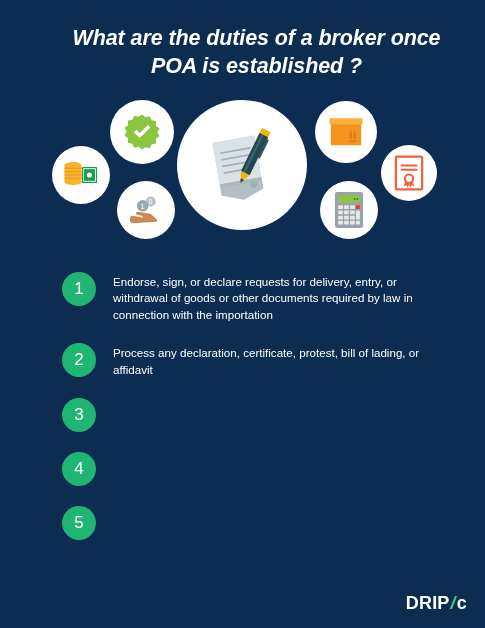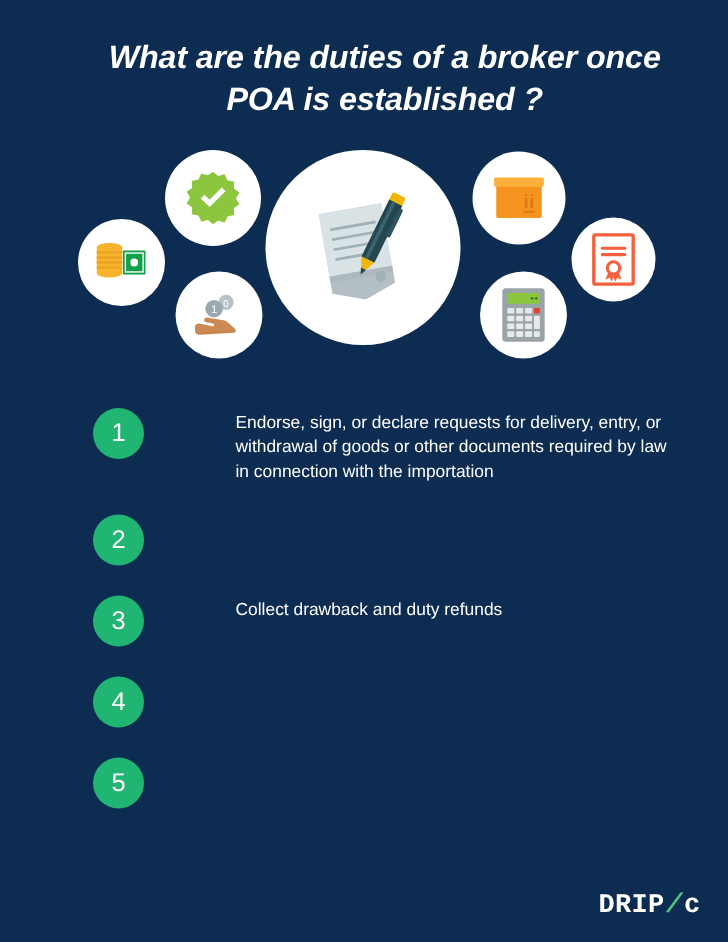--- a/index.html
+++ b/index.html
@@ -79,34 +79,32 @@
     font-weight: normal;
     margin-right: 17px;
     margin-top: 1px;
   }
   .item-text {
     color: #ffffff;
     font-size: 11.6px;
     line-height: 1.42;
     padding-top: 3px;
     max-width: 318px;
-    margin-left: 44px;
   }
 
   
   .logo {
     position: absolute;
     right: 18px;
     bottom: 14px;
     display: flex;
     align-items: center;
     font-weight: bold;
     font-size: 18px;
     letter-spacing: 0.2px;
-    font-family: Liberation Mono, monospace;
   }
   .logo .drip { color: #ffffff; }
   .logo .slash {
     color: #4cc97f;
     font-style: italic;
     padding: 0 1px;
     font-weight: bold;
   }
   .logo .c { color: #ffffff; }
 </style>
@@ -246,25 +244,25 @@
 
 <div class="list">
 
   <div class="list-item">
     <div class="num-badge">1</div>
     <div class="item-text">Endorse, sign, or declare requests for delivery, entry, or withdrawal of goods or other documents required by law in connection with the importation</div>
   </div>
 
   <div class="list-item">
     <div class="num-badge">2</div>
+    <div class="item-text">Process any declaration, certificate, protest, bill of lading, or affidavit</div>
   </div>
 
   <div class="list-item">
     <div class="num-badge">3</div>
-    <div class="item-text">Collect drawback and duty refunds</div>
   </div>
 
   <div class="list-item">
     <div class="num-badge">4</div>
   </div>
 
   <div class="list-item">
     <div class="num-badge">5</div>
   </div>
 

